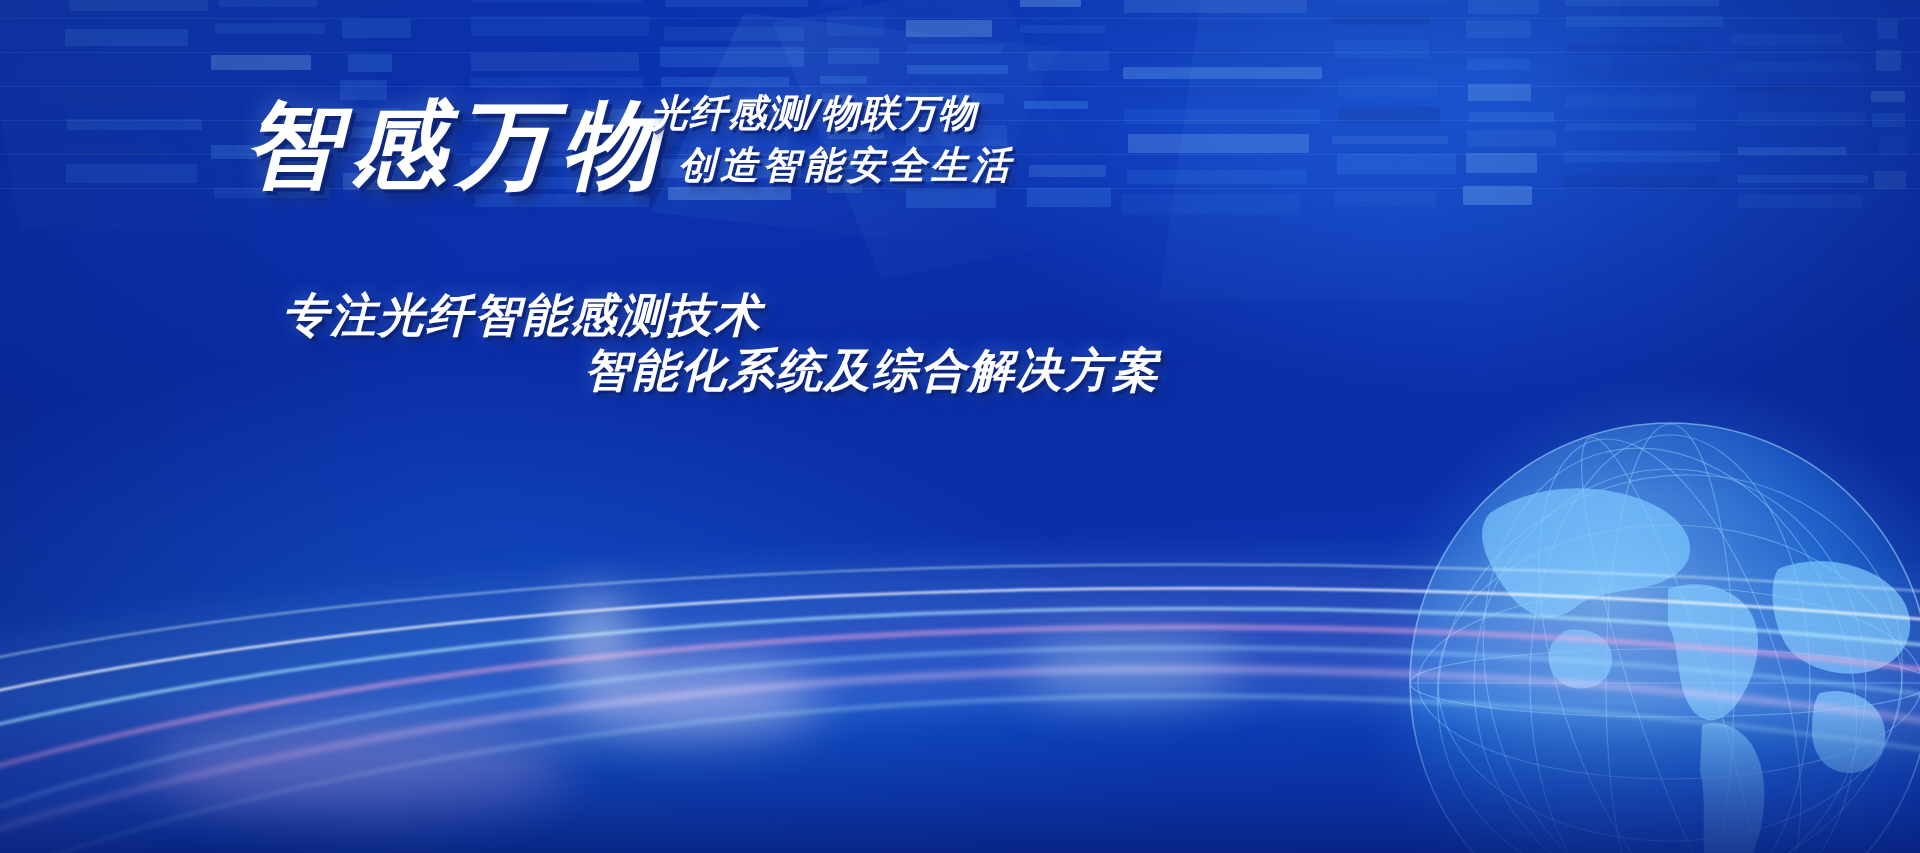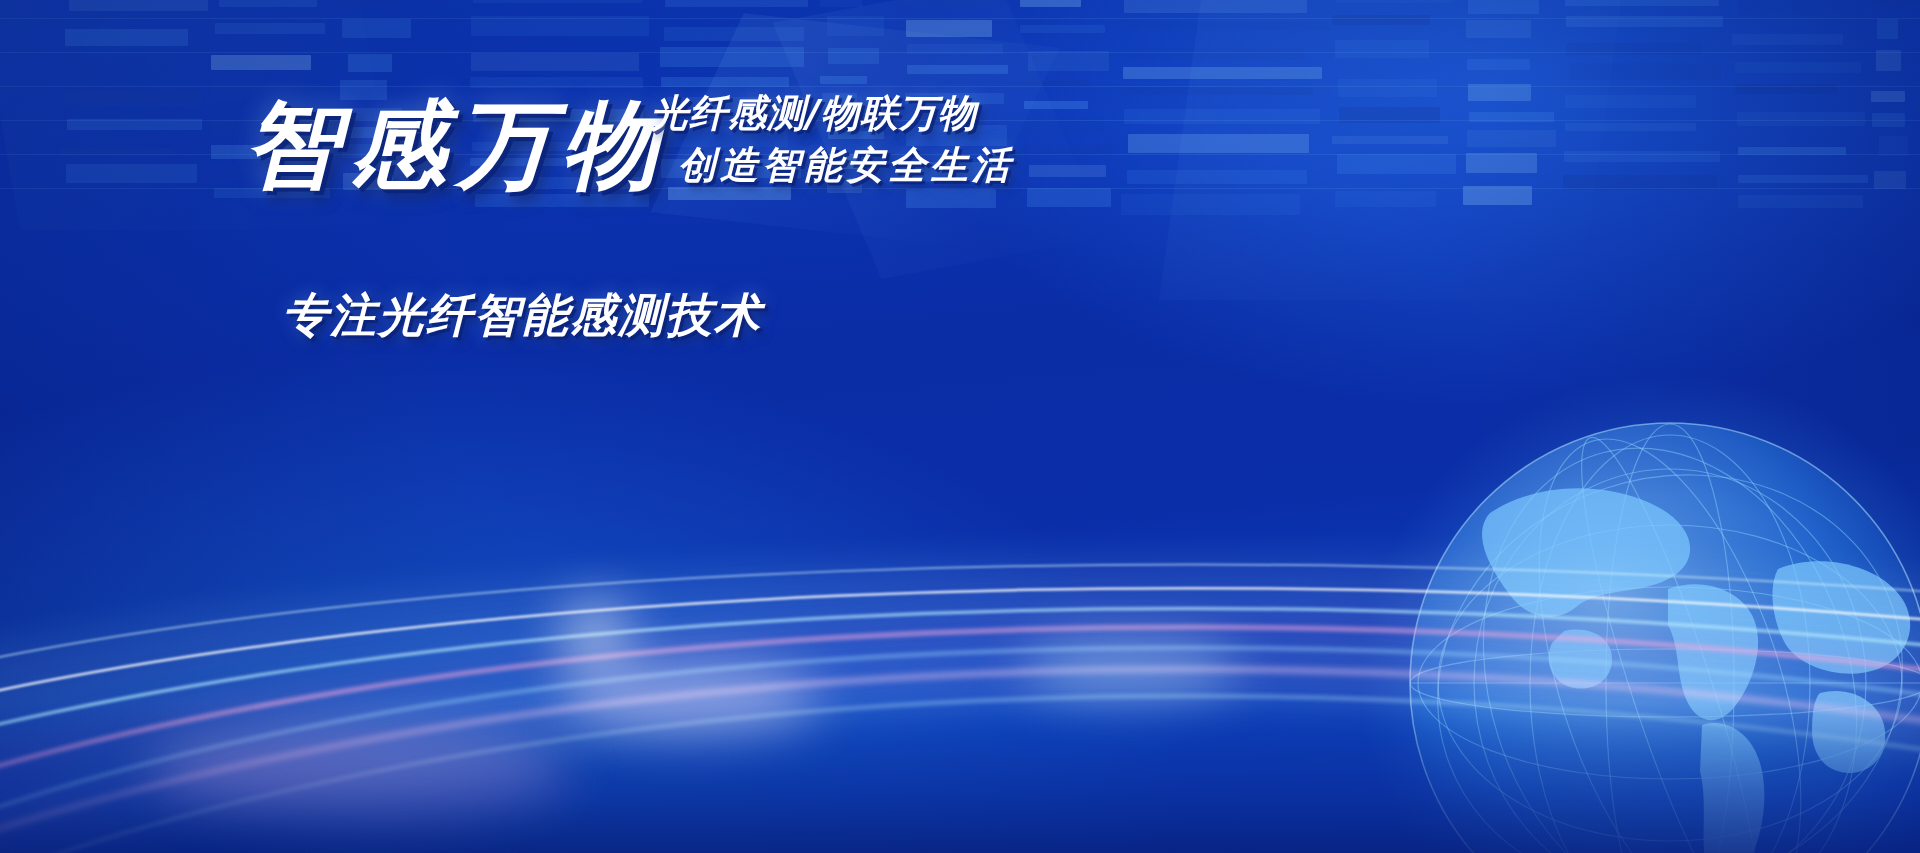--- a/index.html
+++ b/index.html
@@ -189,20 +189,21 @@
 
   <div class="txt brush" id="headline">智感万物</div>
 
 
   <div class="txt brush" id="slogan1">光纤感测/物联万物</div>
 
   <div class="txt brush" id="line1">专注光纤智能感测技术</div>
 
   <div class="txt brush" id="slogan2">创造智能安全生活</div>
 
+  <div class="txt brush" id="line2">智能化系统及综合解决方案</div>
 
   <svg class="globe" viewBox="0 0 640 640" xmlns="http://www.w3.org/2000/svg">
     <defs>
       <radialGradient id="gball" cx="38%" cy="32%" r="75%">
         <stop offset="0%" stop-color="#9fd8ff" stop-opacity=".55"></stop>
         <stop offset="55%" stop-color="#2d86e8" stop-opacity=".40"></stop>
         <stop offset="100%" stop-color="#0b3fb5" stop-opacity=".15"></stop>
       </radialGradient>
       <radialGradient id="gglow" cx="50%" cy="50%" r="50%">
         <stop offset="60%" stop-color="#4aa8ff" stop-opacity=".28"></stop>

